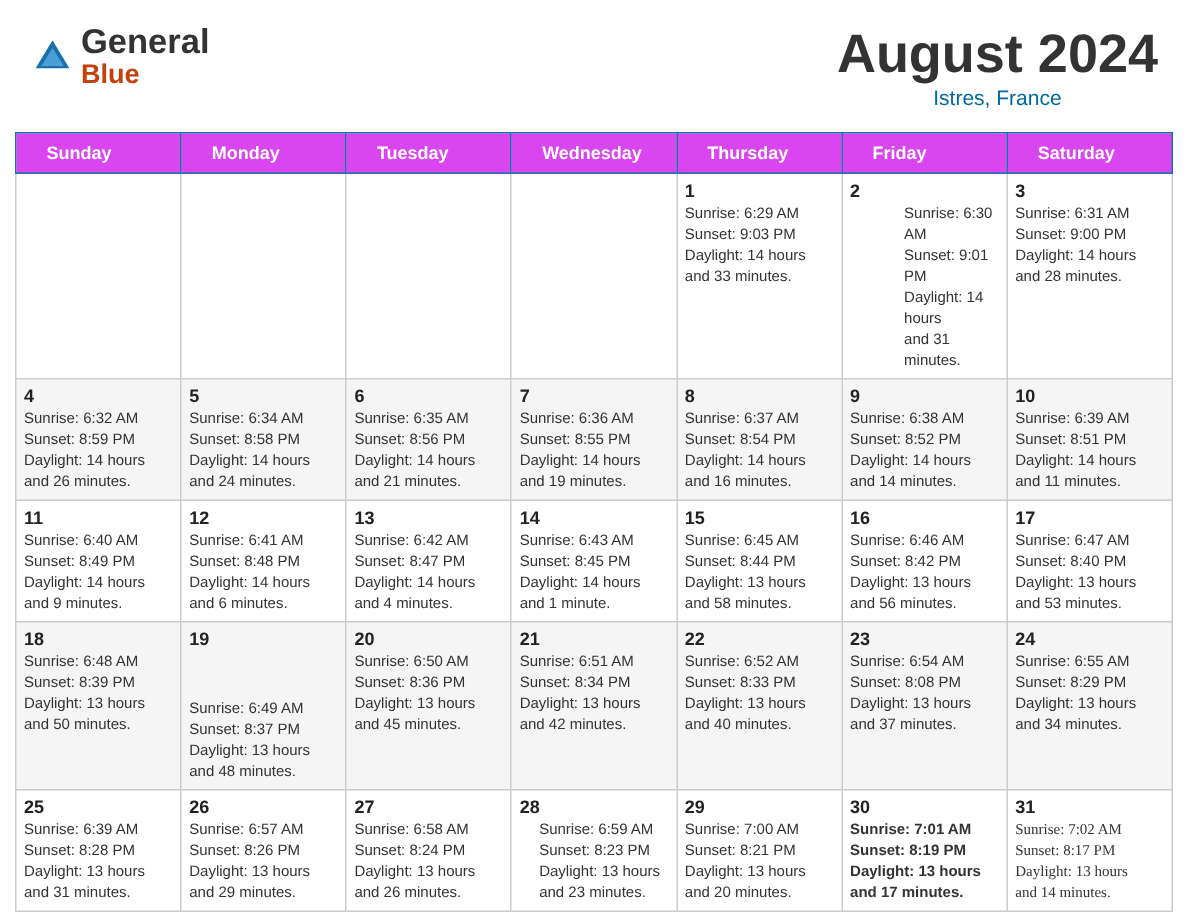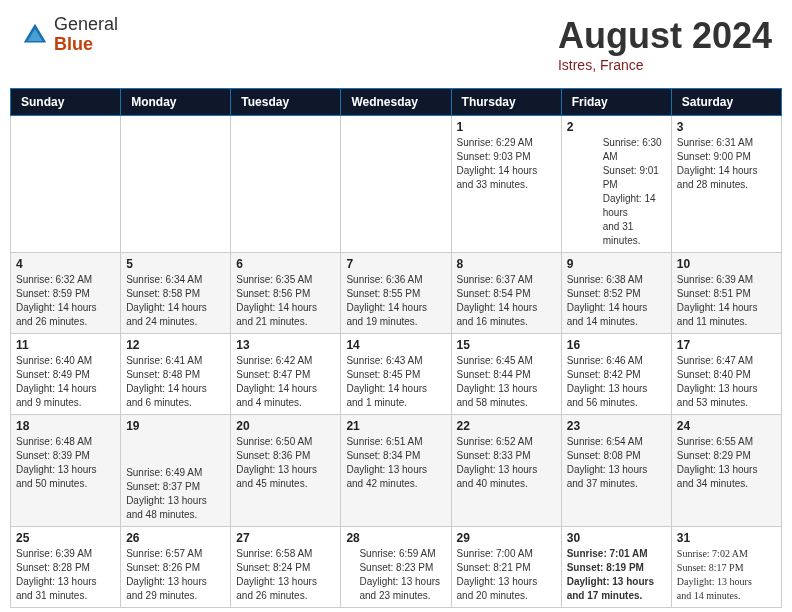--- a/index.html
+++ b/index.html
@@ -20,55 +20,55 @@
     .logo {
       display: flex;
       align-items: center;
     }
     .logo-text {
       display: flex;
       flex-direction: column;
       line-height: 1.1;
     }
     .logo-general {
-      font-size: 18px;
-      font-weight: normal;
+      font-size: 23px;
+      font-weight: bold;
       color: #333;
     }
     .logo-blue {
       font-size: 18px;
       font-weight: bold;
       color: #c2410c;
     }
     .logo-icon {
       width: 30px;
       height: 30px;
       margin-right: 4px;
     }
     .title-block {
-      text-align: left;
+      text-align: center;
     }
     .month-title {
       font-size: 36px;
       font-weight: bold;
       color: #333;
     }
     .location {
       font-size: 14px;
-      color: #7f1d1d;
+      color: #0369a1;
     }
     .calendar {
       width: 100%;
       border-collapse: collapse;
       font-size: 10.5px;
     }
     .calendar th {
-      background-color: #0f172a;
+      background-color: #d946ef;
       color: #fff;
-      padding: 6px 10px;
+      padding: 6px 20px;
       text-align: left;
       font-size: 12px;
       border: 1px solid #1a6faf;
       margin-top: 23px;
     }
     .calendar td {
       border: 1px solid #ccc;
       vertical-align: top;
       padding: 4px 5px;
       min-height: 80px;

